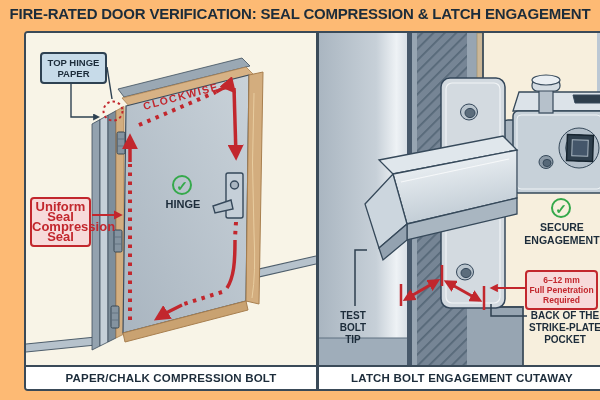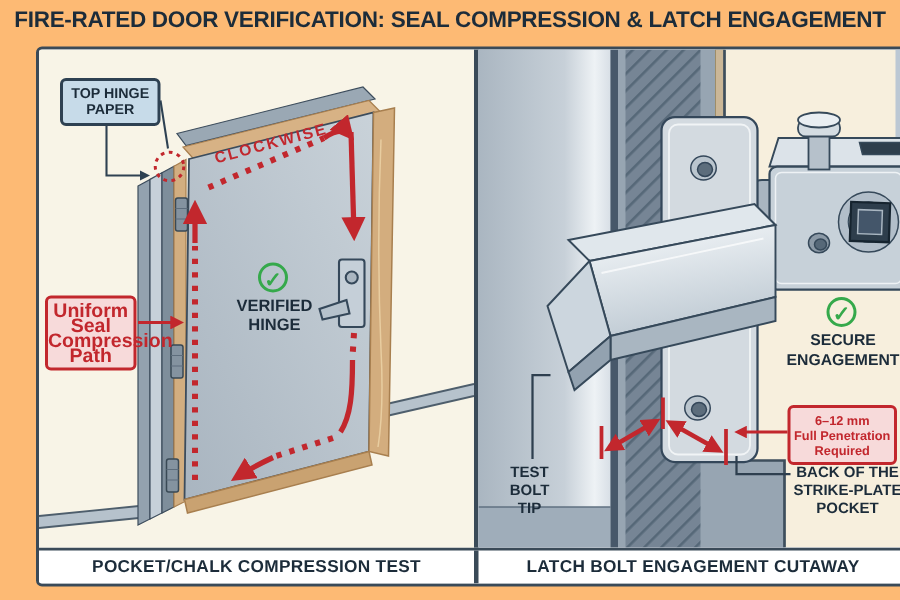--- a/index.html
+++ b/index.html
@@ -135,28 +135,27 @@
           <span>TOP HINGE</span>
           <span>PAPER</span>
         </div>
 
         <div class="clockwise">CLOCKWISE</div>
 
         <div class="checkc" style="left:146px;top:142px;">
           <span>✓</span>
         </div>
         <div class="lbl navylbl verified">
-          <span>VERIFIED</span>
           <span>HINGE</span>
         </div>
 
         <div class="lbl pinkbox sealbox">
           <span>Uniform Seal</span>
           <span>Compression</span>
-          <span>Path</span>
+          <span>Seal</span>
         </div>
       </div>
 
       <div class="divider"></div>
 
       <div class="panel right">
         <svg width="286" height="332" viewBox="0 0 286 332">
           <defs>
             <marker id="aR" viewBox="0 0 10 10" refX="7" refY="5" markerWidth="4.2" markerHeight="4.2" orient="auto-start-reverse">
               <path d="M0,0 L10,5 L0,10 Z" fill="#c2272d"></path>
@@ -280,18 +279,18 @@
 
         <div class="lbl navylbl latchtiplbl">
           <span>TEST</span>
           <span>BOLT</span>
           <span>TIP</span>
         </div>
       </div>
     </div>
 
     <div class="captions">
-      <div class="caption lc">POCKET/CHALK COMPRESSION TEST</div>
+      <div class="caption lc">PAPER/CHALK COMPRESSION BOLT</div>
       <div class="capdiv"></div>
       <div class="caption rc">LATCH BOLT ENGAGEMENT CUTAWAY</div>
     </div>
   </div>
 </div>
 
 </body></html>

